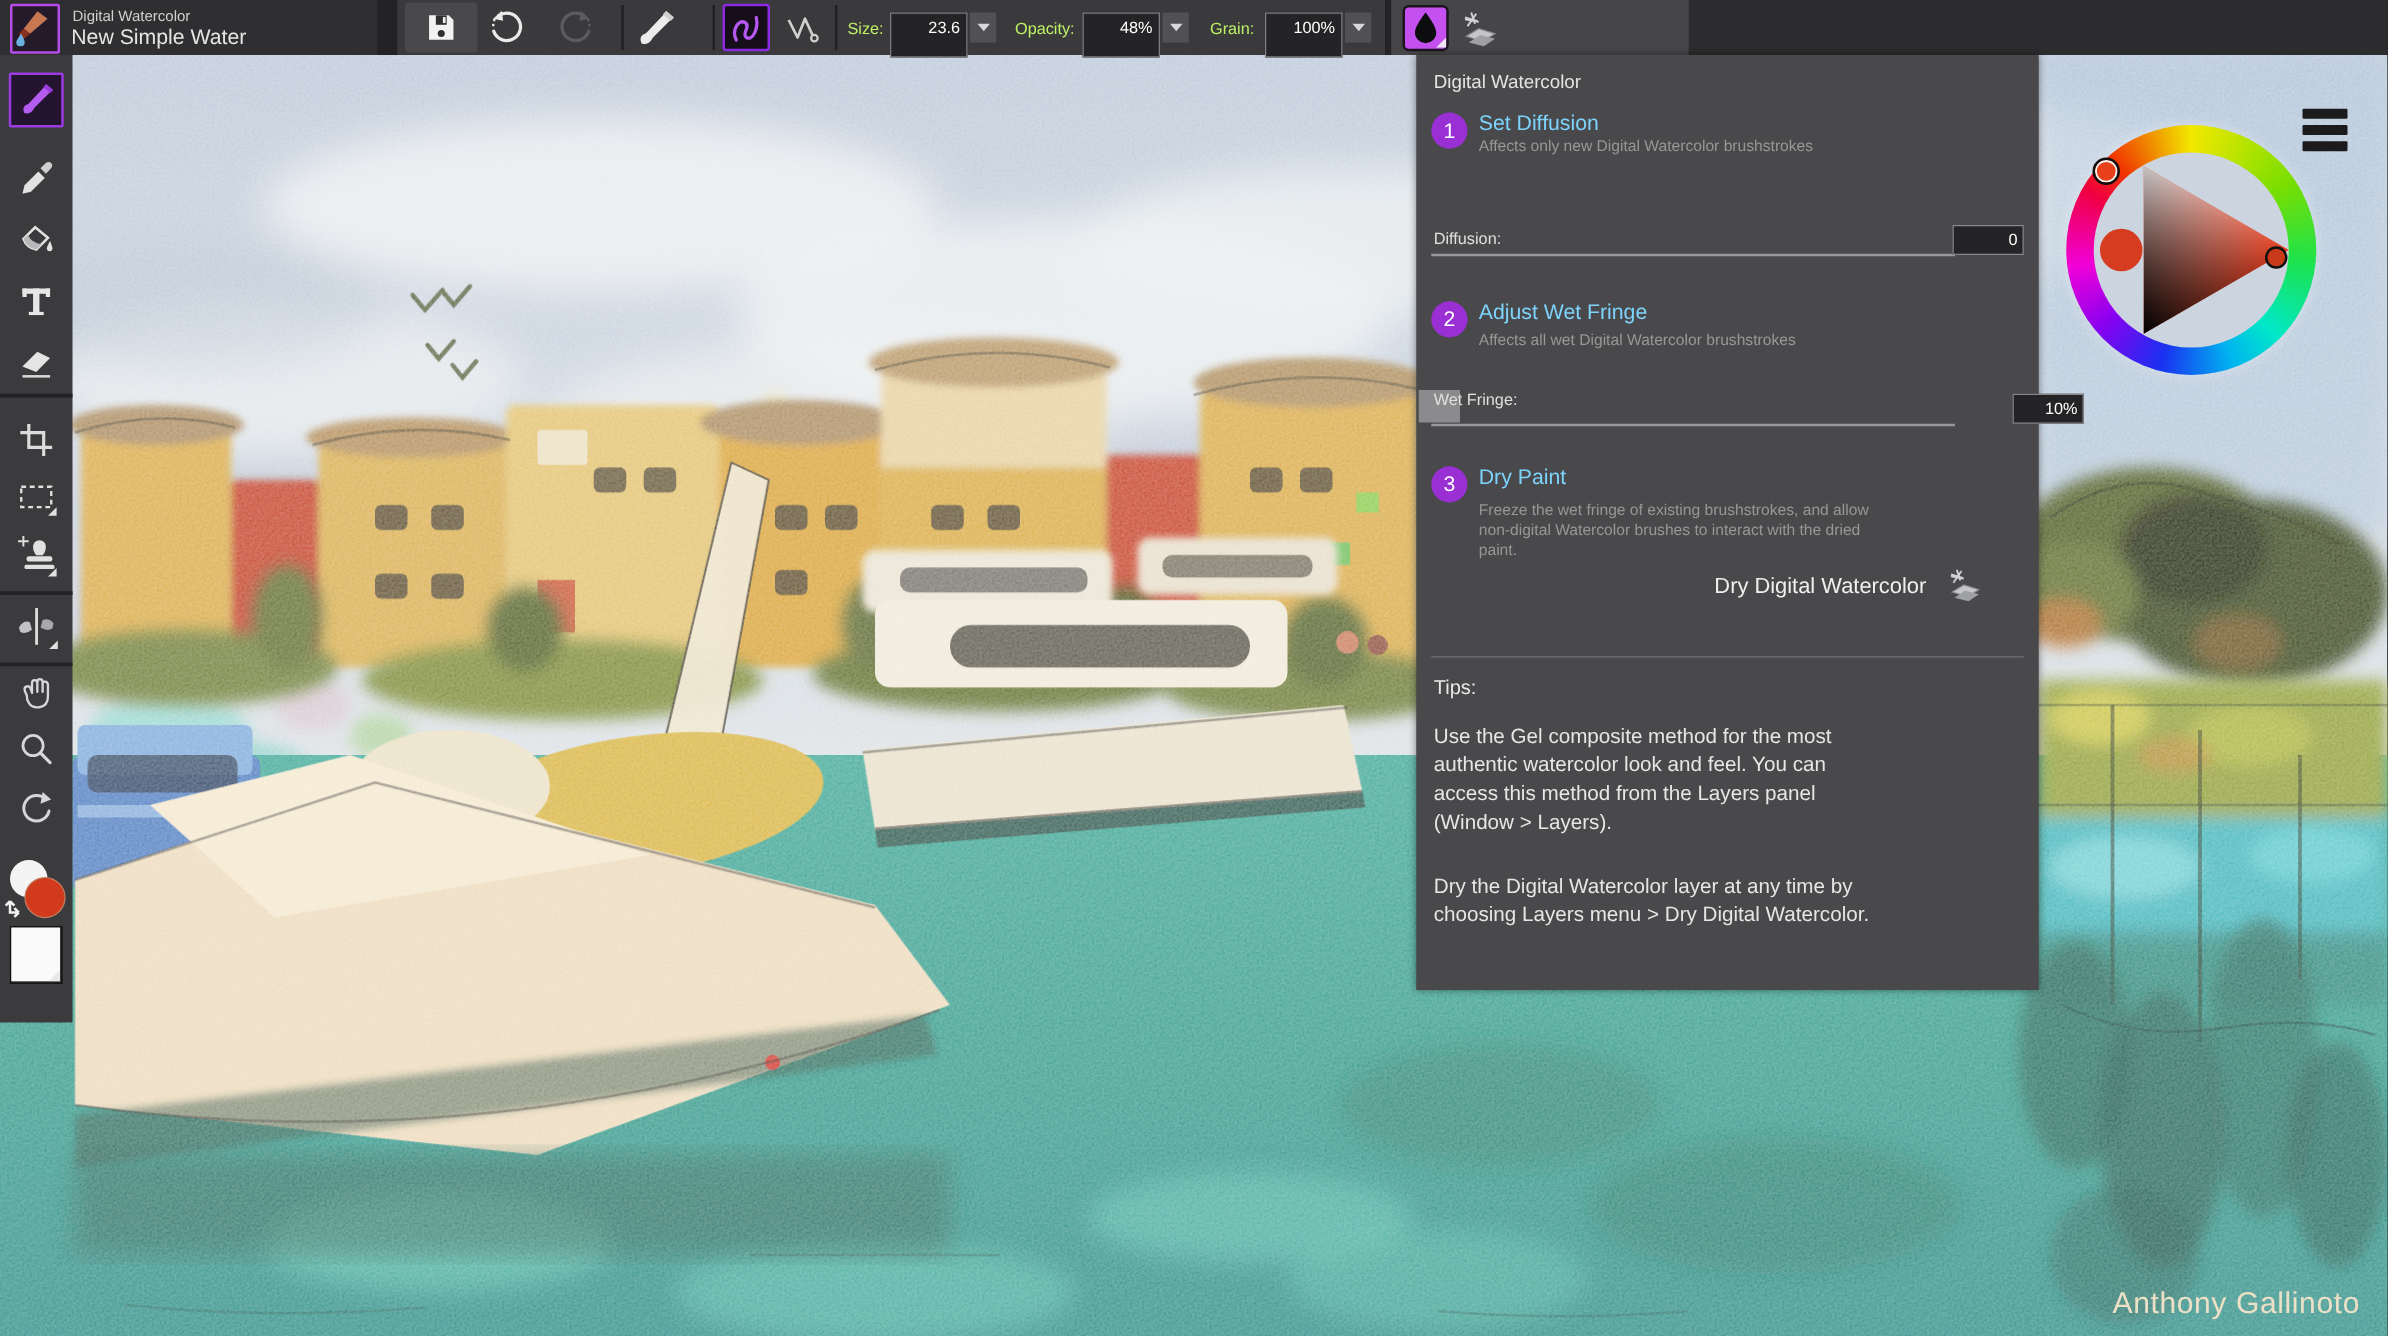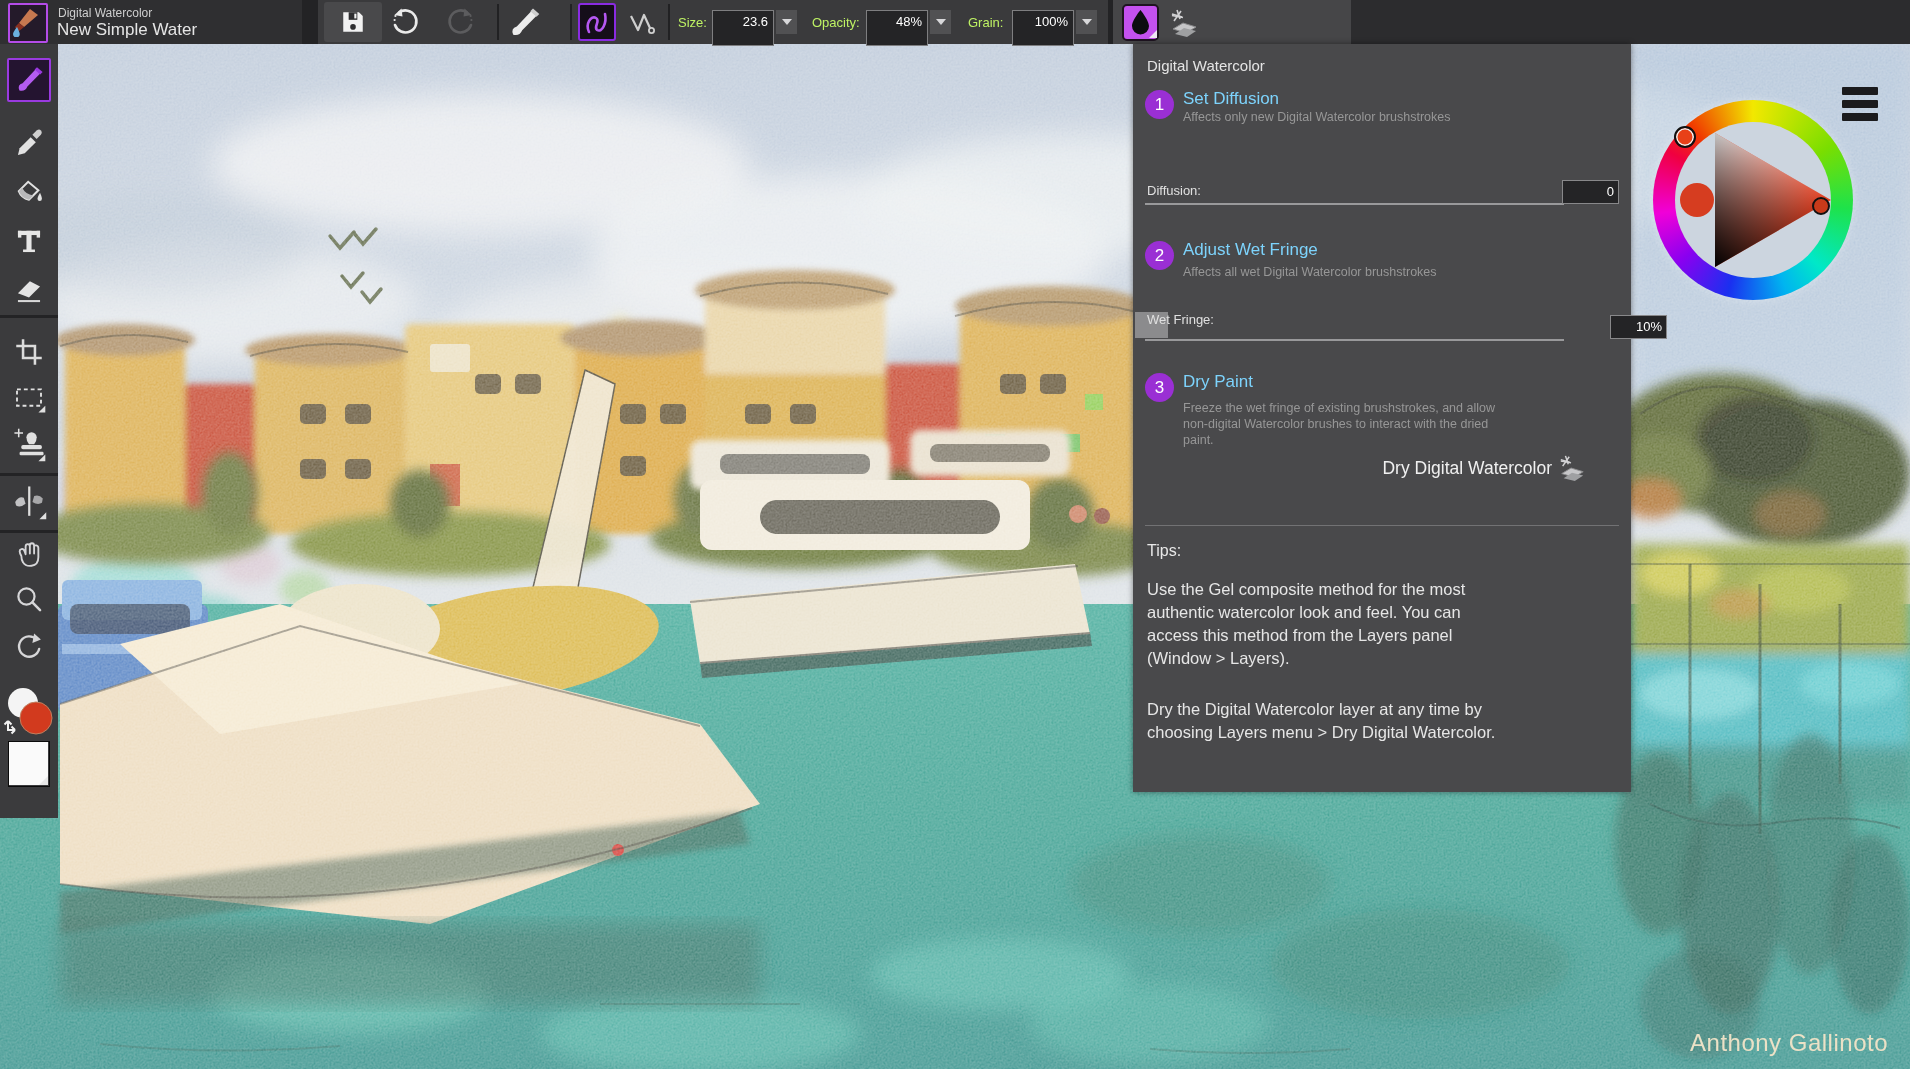--- a/index.html
+++ b/index.html
@@ -31,21 +31,21 @@
   
   .panel{left:1133px;top:44px;width:498px;height:748px;background:#49494b;box-shadow:0 0 6px rgba(0,0,0,.45);}
   .panel-title{left:14px;top:13px;font-size:15px;color:#e4e4e4;}
   .step-circle{width:29px;height:29px;border-radius:50%;background:#9a2fd4;color:#fff;font-size:17px;display:flex;align-items:center;justify-content:center;}
   .step-title{left:50px;font-size:17px;color:#7dd3fc;}
   .step-sub{left:50px;font-size:12.5px;color:#979797;line-height:16px;}
   .slider-label{font-size:13px;color:#e0e0e0;}
   .slider-track{width:419px;height:2px;background:#99999b;}
   .slider-handle{width:33px;height:26px;background:#8b8b8d;}
   .val-box{width:57px;height:24px;background:#242426;border:1px solid #88888a;box-sizing:border-box;color:#fff;font-size:13px;text-align:right;line-height:22px;padding-right:4px;}
-  .dry-row{top:410px;right:44px;display:flex;align-items:center;gap:5px;cursor:pointer;}
+  .dry-row{top:410px;right:44px;display:flex;align-items:center;gap:16px;cursor:pointer;}
   .dry-label{font-size:17.5px;color:#f0f0f0;}
   .panel-div{left:12px;top:481px;width:474px;height:1px;background:#727274;}
   .tips-title{left:14px;top:498px;font-size:16px;color:#e8e8e8;}
   .tips-p{left:14px;width:356px;font-size:16.5px;line-height:23px;color:#e6e6e6;}
   
   .wheel-ring{left:1653px;top:100px;width:200px;height:200px;border-radius:50%;
     background:conic-gradient(from 0deg,#f2e800,#7ade00 55deg,#1ee24a 95deg,#00e8c8 135deg,#00b4f0 160deg,#1a30f0 195deg,#8a00f0 230deg,#f000d8 262deg,#f00040 300deg,#f03800 320deg,#f08800 338deg,#f2e800 360deg);
     box-shadow:0 0 10px rgba(255,255,255,.35);}
   .wheel-hole{left:22px;top:22px;width:156px;height:156px;border-radius:50%;background:#ccd5df;position:absolute;}
   .cur-color{left:1680px;top:183px;width:34px;height:34px;border-radius:50%;background:#d63d20;}

